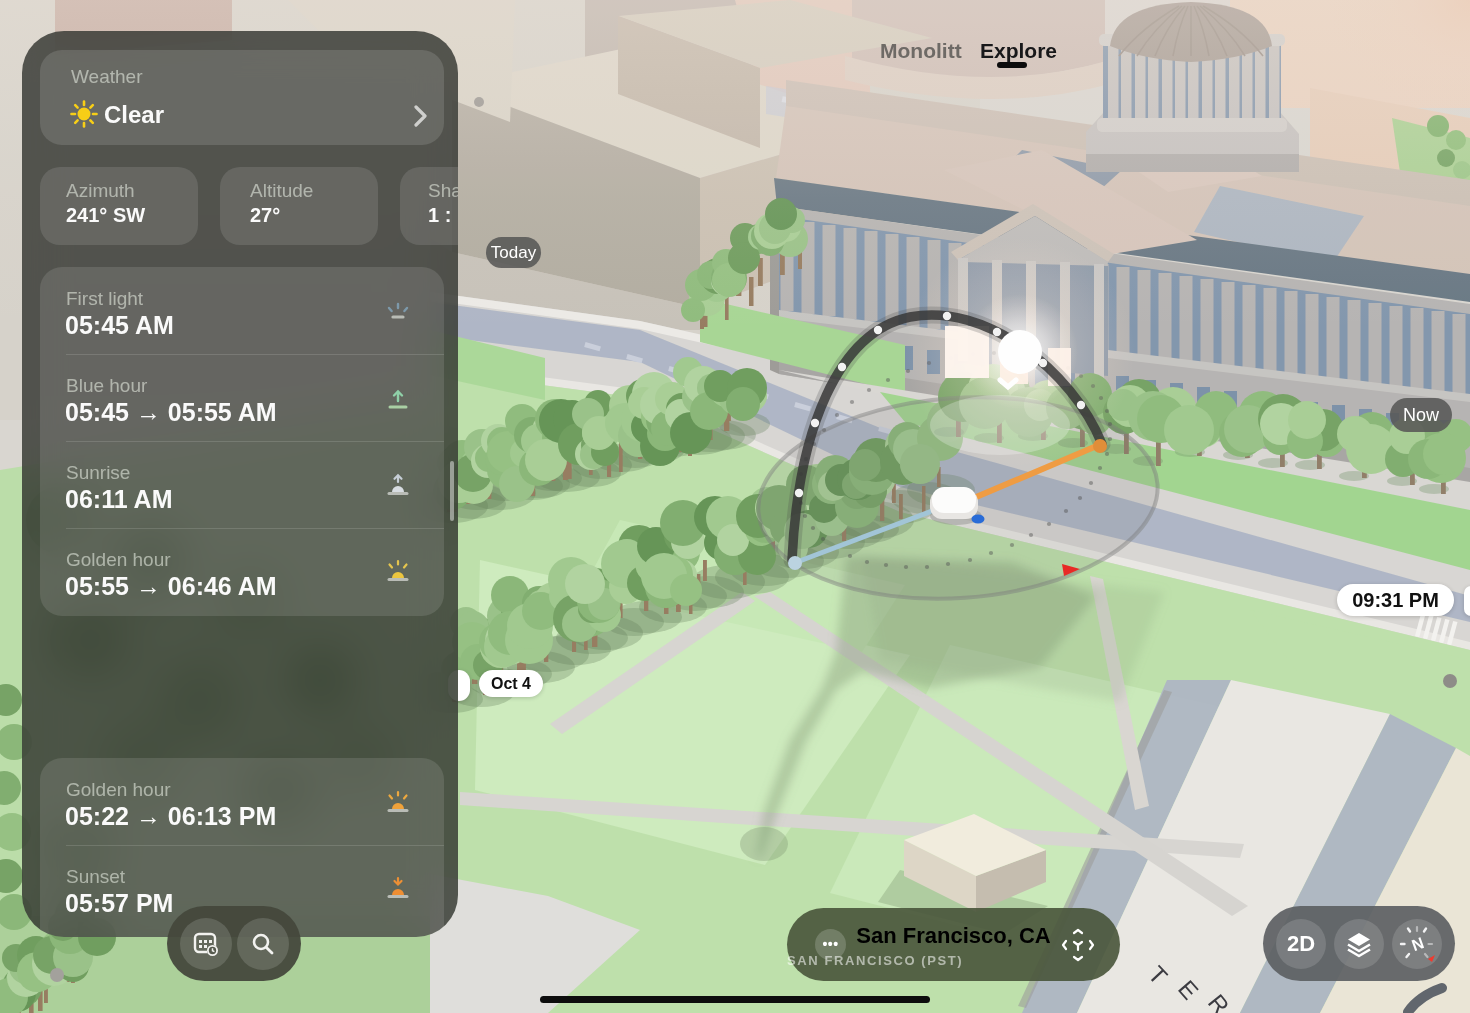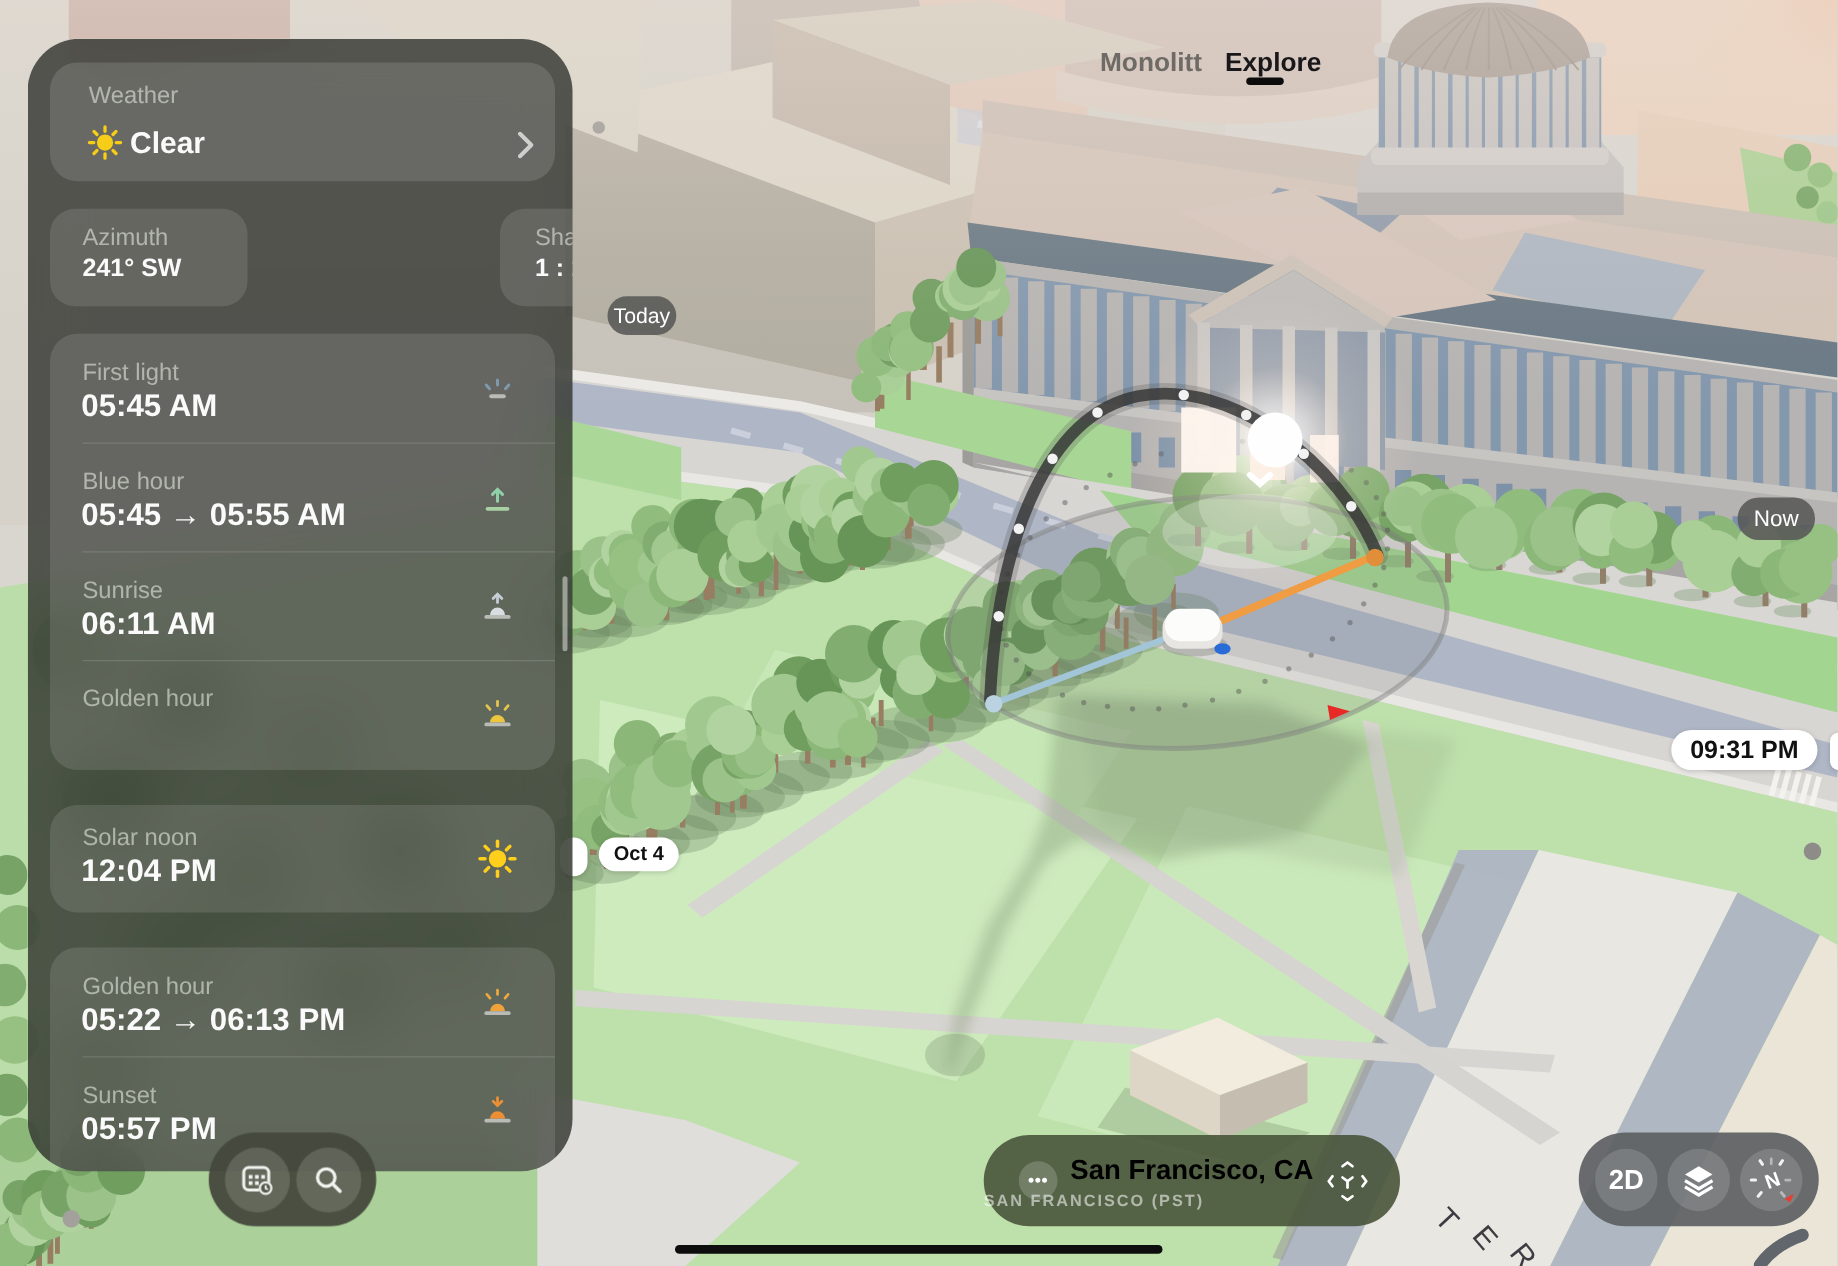--- a/index.html
+++ b/index.html
@@ -943,20 +943,24 @@
     <svg class="abs" style="left:374px;top:55px" width="14" height="22" viewBox="0 0 14 22">
       <path d="M 2 2 L 11 11 L 2 20" stroke="#cfcfcd" stroke-width="3.2" fill="none" stroke-linecap="round" stroke-linejoin="round"></path>
     </svg>
   </div>
 
   <div class="card" style="left:18px;top:136px;width:158px;height:78px;border-radius:20px">
     <div class="lbl" style="position:absolute;left:26px;top:13px">Azimuth</div>
     <div class="val" style="position:absolute;left:26px;top:37px;font-size:20px">241° SW</div>
   </div>
 
+  <div class="card" style="left:198px;top:136px;width:158px;height:78px;border-radius:20px">
+    <div class="lbl" style="position:absolute;left:30px;top:13px">Altitude</div>
+    <div class="val" style="position:absolute;left:30px;top:37px;font-size:20px">27°</div>
+  </div>
 
   <div class="card" style="left:378px;top:136px;width:110px;height:78px;border-radius:20px">
     <div class="lbl" style="position:absolute;left:28px;top:13px">Sha</div>
     <div class="val" style="position:absolute;left:28px;top:37px;font-size:20px">1 : 1</div>
   </div>
 
   <div class="card" style="left:18px;top:236px;width:404px;height:349px">
 
     <div class="lbl" style="position:absolute;left:26px;top:21px">First light</div>
     <div class="val" style="position:absolute;left:25px;top:44px;font-size:25px">05:45 AM</div>
@@ -990,50 +994,33 @@
       <g stroke="#c6ced6" stroke-width="2.2" stroke-linecap="round" fill="none">
         <line x1="15" y1="9" x2="15" y2="3"></line>
           <path d="M 11.5 5.8 L 15 2.3 L 18.5 5.8"></path>
       </g>
       <path d="M 9 19 A 6 6 0 0 1 21 19 Z" fill="#d8dde2"></path>
       <line x1="6" y1="20.5" x2="24" y2="20.5" stroke="#b9bcb6" stroke-width="3" stroke-linecap="round"></line>
     </svg>
     <div class="sep" style="top:261px"></div>
 
     <div class="lbl" style="position:absolute;left:26px;top:282px">Golden hour</div>
+    <div class="val" style="position:absolute;left:25px;top:305px;font-size:25px">05:55 → 06:46 AM</div>
 
     <svg class="abs" style="left:343px;top:292px" width="30" height="28" viewBox="0 0 30 28">
       <g stroke="#e5c54e" stroke-width="2.2" stroke-linecap="round">
         <line x1="15" y1="2" x2="15" y2="5.5"></line>
           <line x1="6.5" y1="5.5" x2="9" y2="8.5"></line>
           <line x1="23.5" y1="5.5" x2="21" y2="8.5"></line>
       </g>
       <path d="M 9 19 A 6 6 0 0 1 21 19 Z" fill="#ecc63f"></path>
       <line x1="6" y1="20.5" x2="24" y2="20.5" stroke="#b9bcb6" stroke-width="3" stroke-linecap="round"></line>
     </svg>
   </div>
 
-  <div class="card" style="left:18px;top:613px;width:404px;height:86px">
-    <div class="lbl" style="position:absolute;left:26px;top:16px">Solar noon</div>
-    <div class="val" style="position:absolute;left:25px;top:39px;font-size:25px">12:04 PM</div>
-
-    <svg class="abs" style="left:342px;top:27px" width="32" height="32" viewBox="0 0 32 32">
-      <circle cx="16" cy="16" r="7" fill="#ffcf1b"></circle>
-      <g stroke="#ffcf1b" stroke-width="2.8" stroke-linecap="round">
-        <line x1="16" y1="2" x2="16" y2="6"></line>
-          <line x1="16" y1="26" x2="16" y2="30"></line>
-        <line x1="2" y1="16" x2="6" y2="16"></line>
-          <line x1="26" y1="16" x2="30" y2="16"></line>
-        <line x1="6.1" y1="6.1" x2="8.9" y2="8.9"></line>
-          <line x1="23.1" y1="23.1" x2="25.9" y2="25.9"></line>
-        <line x1="6.1" y1="25.9" x2="8.9" y2="23.1"></line>
-          <line x1="23.1" y1="8.9" x2="25.9" y2="6.1"></line>
-      </g>
-    </svg>
-  </div>
 
   <div class="card" style="left:18px;top:727px;width:404px;height:212px">
 
     <div class="lbl" style="position:absolute;left:26px;top:21px">Golden hour</div>
     <div class="val" style="position:absolute;left:25px;top:44px;font-size:25px">05:22 → 06:13 PM</div>
 
     <svg class="abs" style="left:343px;top:32px" width="30" height="28" viewBox="0 0 30 28">
       <g stroke="#eda83f" stroke-width="2.2" stroke-linecap="round">
         <line x1="15" y1="2" x2="15" y2="5.5"></line>
           <line x1="6.5" y1="5.5" x2="9" y2="8.5"></line>

